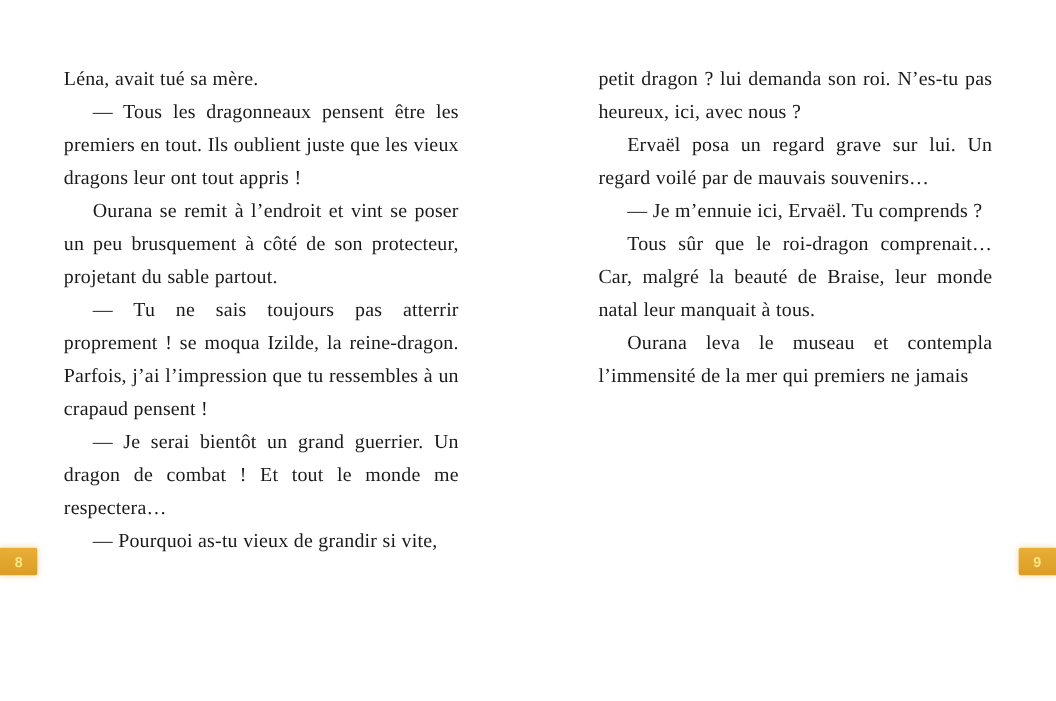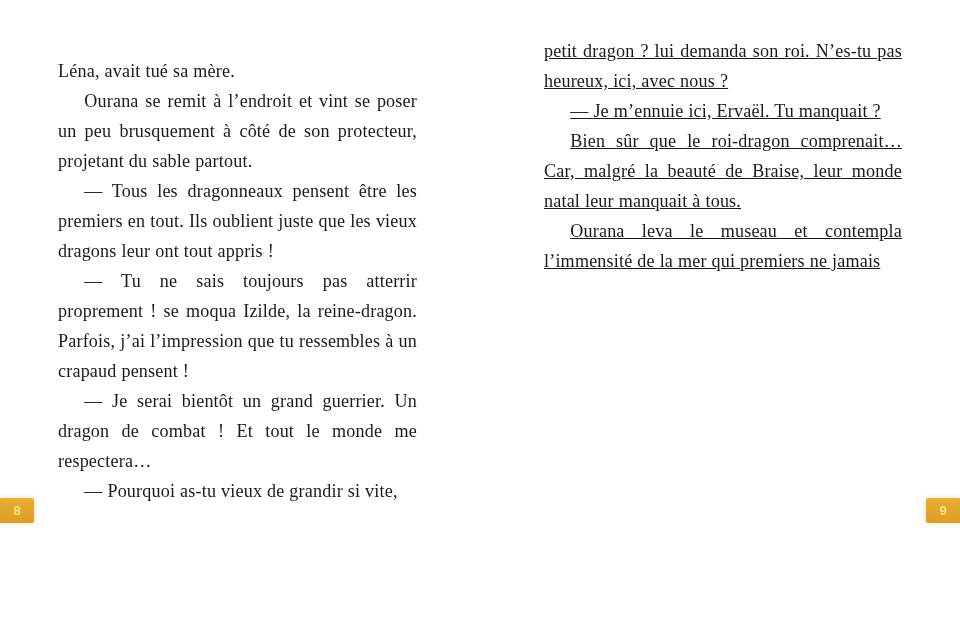--- a/index.html
+++ b/index.html
@@ -25,21 +25,21 @@
 
   .page {
     position: relative;
     width: 480px;
     height: 548px;
     background: #ffffff;
     box-sizing: border-box;
   }
 
   .page-left  { padding: 56px 63px 0 58px; }
-  .page-right { padding: 36px 58px 0 64px; text-decoration: underline; }
+  .page-right { padding: 56px 58px 0 64px; }
 
   .textblock {
     width: 100%;
     font-size: 18.1px;
     line-height: 30px;
     text-align: justify;
     text-justify: inter-word;
     letter-spacing: 0.01em;
     word-spacing: 0.01em;
     hyphens: none;
@@ -80,36 +80,37 @@
   .page-tab-right { right: 0; border-radius: 2px 0 0 2px; }
 </style>
 </head>
 <body>
 
 <div class="spread">
 
   <div class="page page-left">
     <div class="textblock">
       <p>Léna, avait tué sa mère.</p>
+      <p class="indent">— Tous les dragonneaux pensent être les premiers en tout. Ils oublient juste que les vieux dragons leur ont tout appris !</p>
       <p class="indent">Ourana se remit à l’endroit et vint se poser un peu brusquement à côté de son protecteur, projetant du sable partout.</p>
-      <p class="indent">— Tous les dragonneaux pensent être les premiers en tout. Ils oublient juste que les vieux dragons leur ont tout appris !</p>
       <p class="indent">— Tu ne sais toujours pas atterrir proprement ! se moqua Izilde, la reine-dragon. Parfois, j’ai l’impression que tu ressembles à un crapaud pensent !</p>
       <p class="indent">— Je serai bientôt un grand guerrier. Un dragon de combat ! Et tout le monde me respectera…</p>
       <p class="indent">— Pourquoi as-tu vieux de grandir si vite,</p>
     </div>
     <div class="page-tab page-tab-left">
       <span>8</span>
     </div>
   </div>
 
   <div class="page page-right">
     <div class="textblock">
       <p>petit dragon ? lui demanda son roi. N’es-tu pas heureux, ici, avec nous ?</p>
-      <p class="indent">— Je m’ennuie ici, Ervaël. Tu manquait ?</p>
-      <p class="indent">Bien sûr que le roi-dragon comprenait… Car, malgré la beauté de Braise, leur monde natal leur manquait à tous.</p>
+      <p class="indent">Ervaël posa un regard grave sur lui. Un regard voilé par de mauvais souvenirs…</p>
+      <p class="indent">— Je m’ennuie ici, Ervaël. Tu comprends ?</p>
+      <p class="indent">Tous sûr que le roi-dragon comprenait… Car, malgré la beauté de Braise, leur monde natal leur manquait à tous.</p>
       <p class="indent">Ourana leva le museau et contempla l’immensité de la mer qui premiers ne jamais</p>
     </div>
     <div class="page-tab page-tab-right">
       <span>9</span>
     </div>
   </div>
 
 </div>
 
 </body></html>

